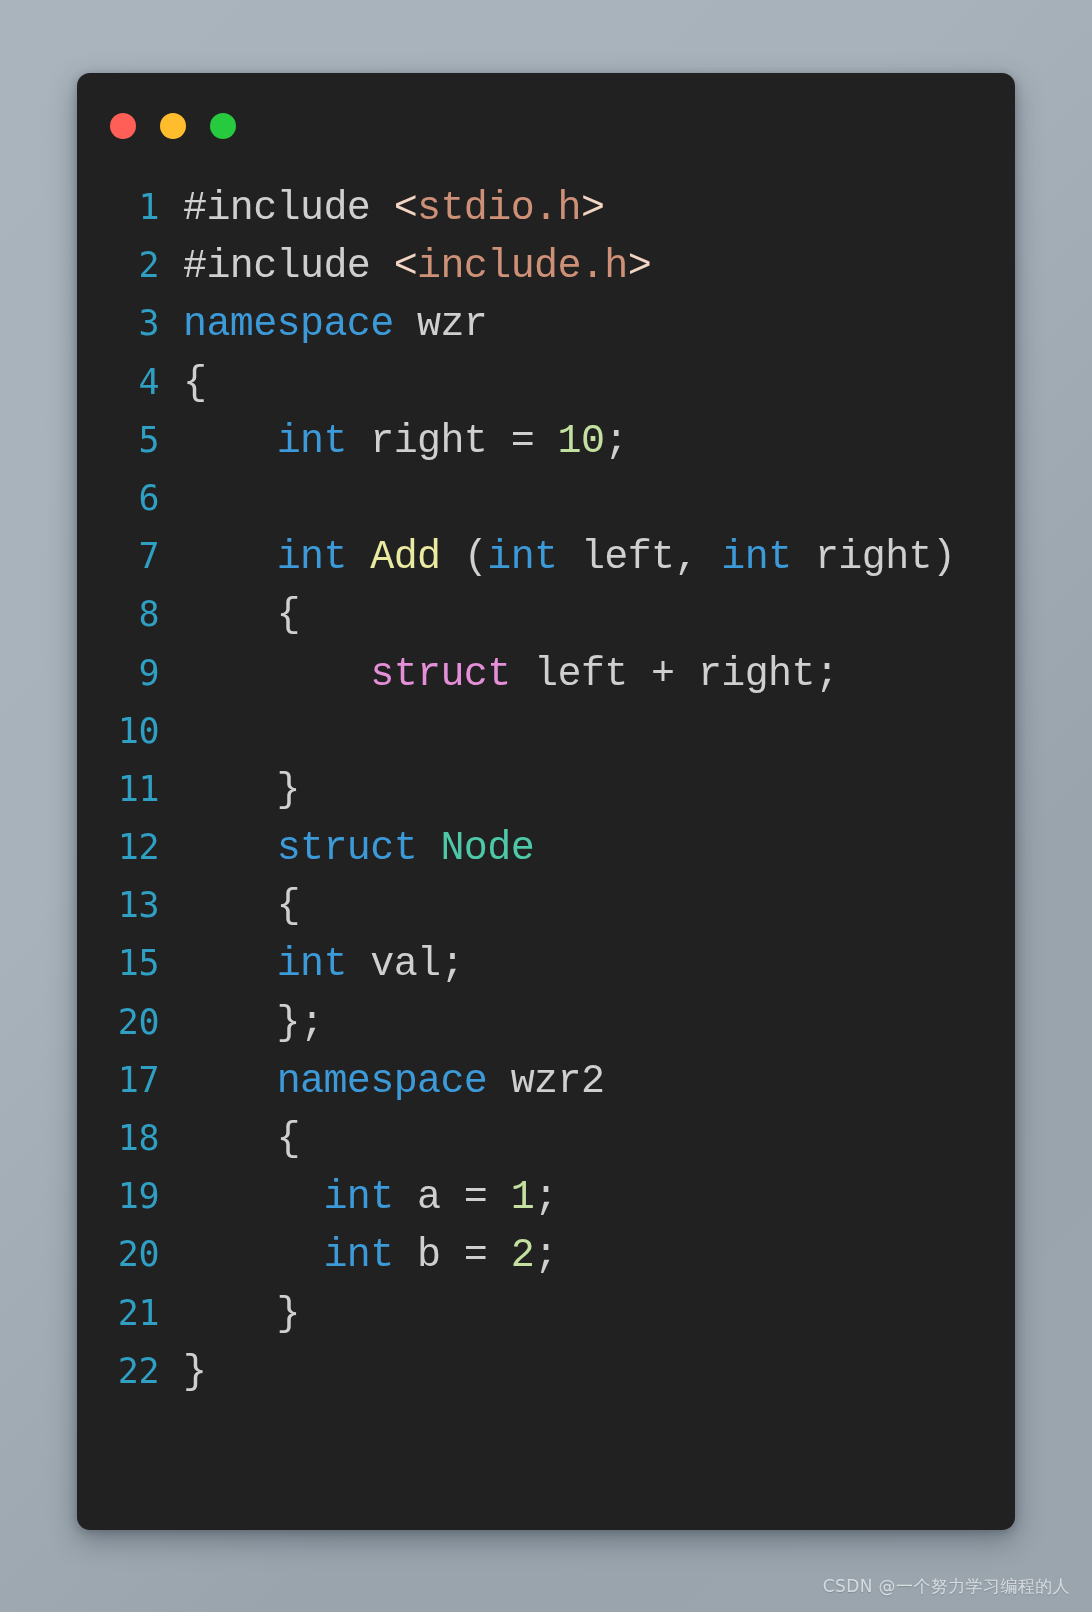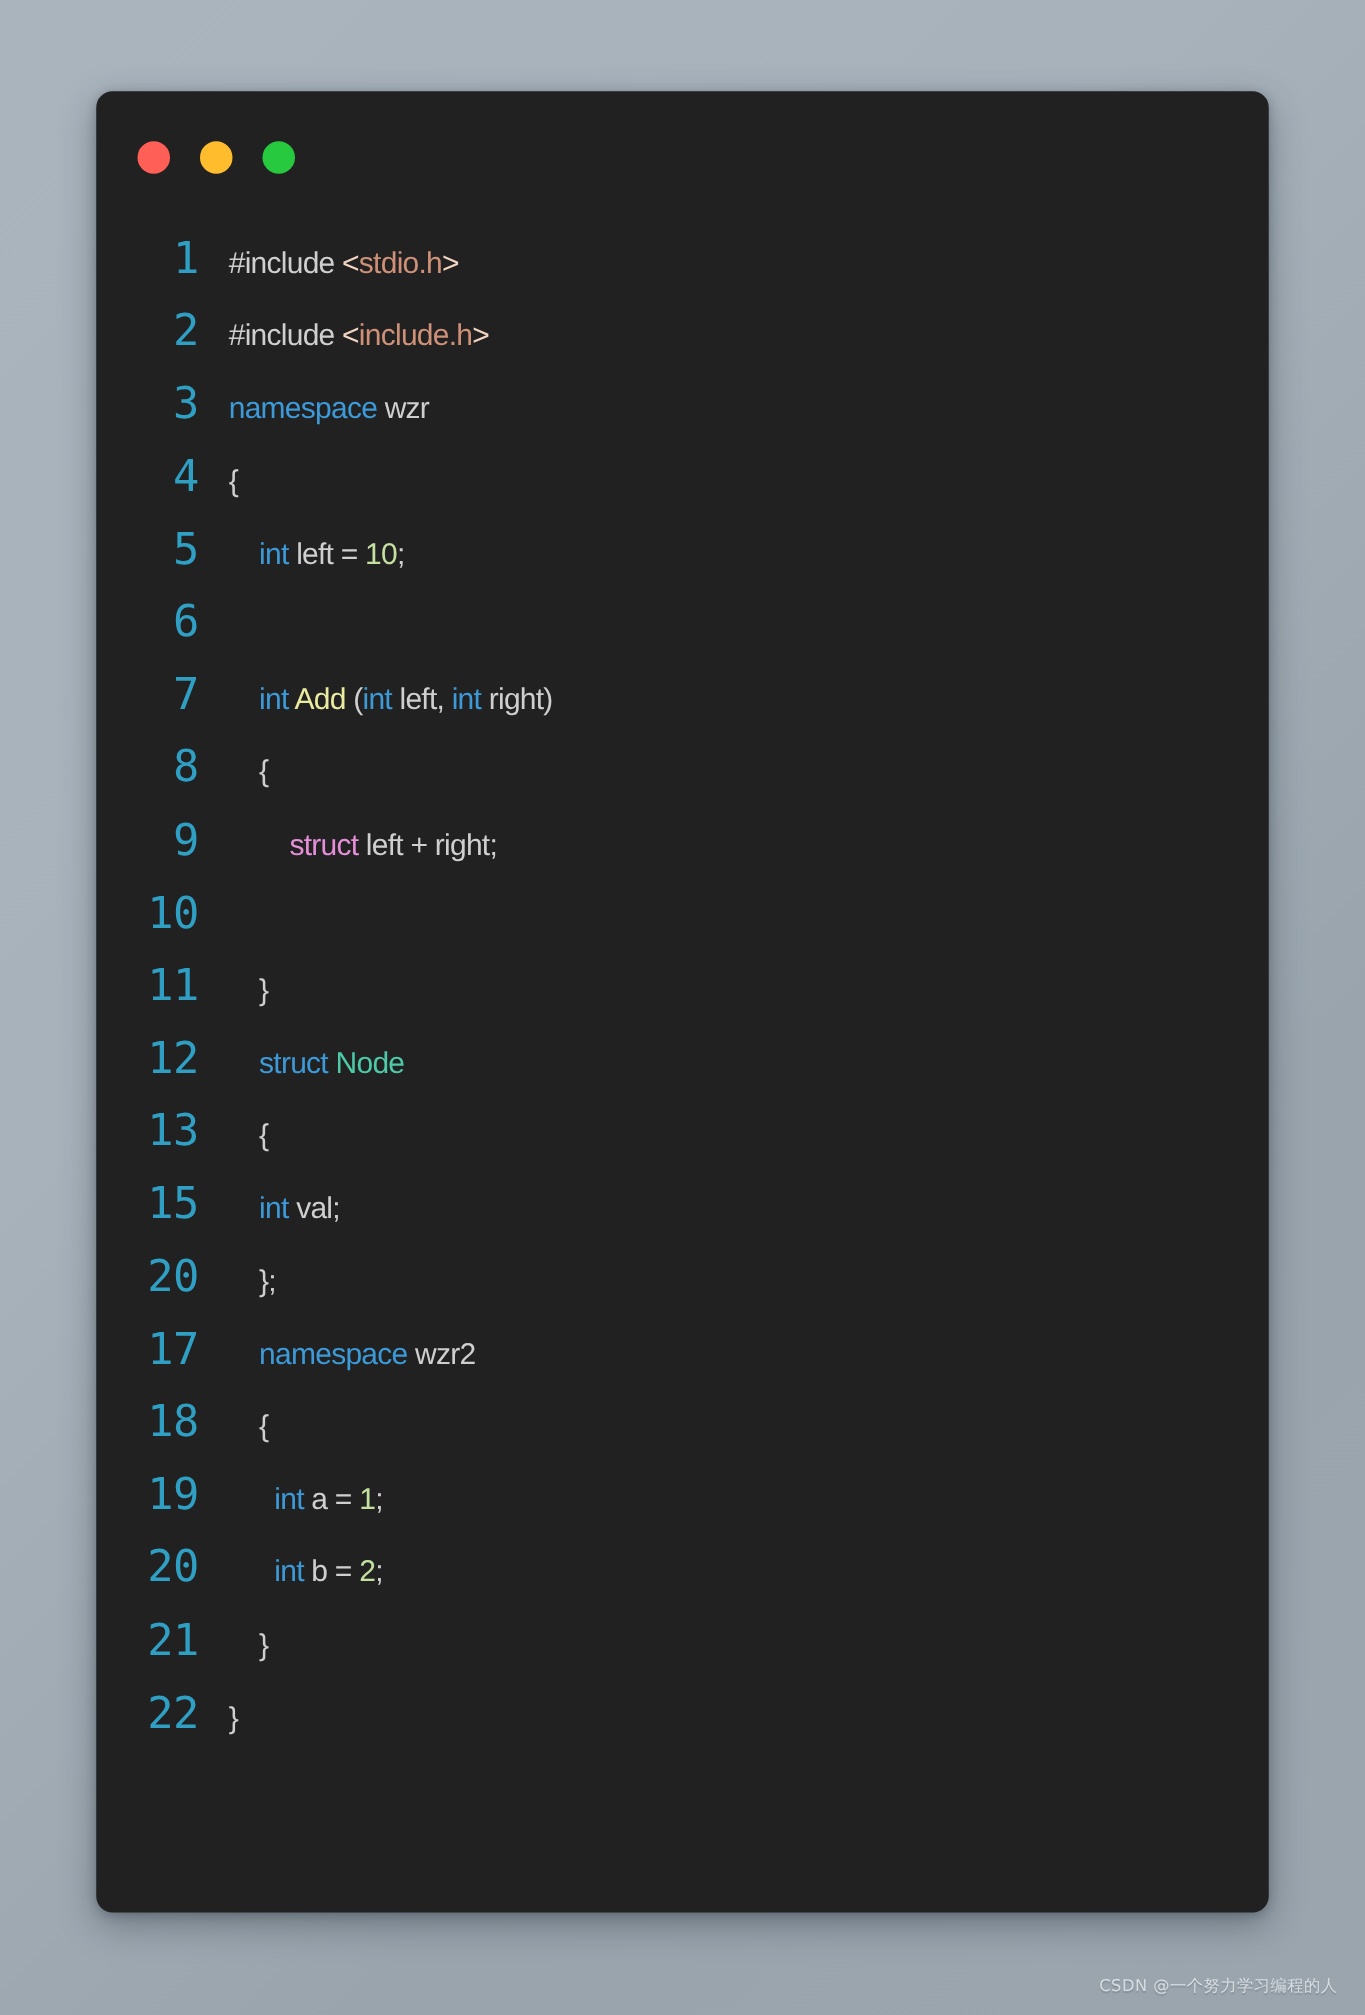--- a/index.html
+++ b/index.html
@@ -65,22 +65,22 @@
     text-align: right;
     padding-right: 0;
     color: #2f9fc4;
     font-size: 35px;
     font-family: "DejaVu Sans Mono", monospace;
     letter-spacing: -0.5px;
   }
   .code {
     flex: 1 1 auto;
     padding-left: 24px;
-    font-size: 24px;
-    font-family: Liberation Sans, sans-serif;
+    font-size: 40px;
+    font-family: Liberation Mono, monospace;
     color: #cfcfcf;
     white-space: pre;
     letter-spacing: -0.6px;
   }
 
   
   .t-plain   { color: #cfcfcf; }
   .t-kw      { color: #3d9ad8; }   
   .t-func    { color: #eaeaa0; }   
   .t-ret     { color: #e48fd8; }   
@@ -90,21 +90,21 @@
   .t-angle   { color: #f3d5c3; }   
   .t-punct   { color: #cfcfcf; }
 
   
   #watermark {
     position: absolute;
     right: 22px;
     bottom: 14px;
     color: rgba(243,245,247,0.72);
     font-family: "DejaVu Sans", sans-serif;
-    font-size: 13px;
+    font-size: 17px;
     letter-spacing: 0.4px;
     text-shadow: 0 1px 1px rgba(60,70,80,0.25);
     margin-top: 20px;
   }
 </style>
 </head>
 <body>
 
 <div id="code-card">
 
@@ -112,21 +112,21 @@
     <span class="dot" style="background: rgb(255, 95, 86);"></span>
     <span class="dot" style="background: rgb(255, 189, 46);"></span>
     <span class="dot" style="background: rgb(39, 201, 63);"></span>
   </div>
 
   <div id="code-body">
       <div class="code-line"><span class="ln">1</span><span class="code"><span class="t-plain">#include </span><span class="t-angle">&lt;</span><span class="t-str">stdio.h</span><span class="t-angle">&gt;</span></span></div>
       <div class="code-line"><span class="ln">2</span><span class="code"><span class="t-plain">#include </span><span class="t-angle">&lt;</span><span class="t-str">include.h</span><span class="t-angle">&gt;</span></span></div>
       <div class="code-line"><span class="ln">3</span><span class="code"><span class="t-kw">namespace</span><span class="t-plain"> wzr</span></span></div>
       <div class="code-line"><span class="ln">4</span><span class="code"><span class="t-punct">{</span></span></div>
-      <div class="code-line"><span class="ln">5</span><span class="code"><span class="t-plain">    </span><span class="t-kw">int</span><span class="t-plain"> left = </span><span class="t-num">10</span><span class="t-punct">;</span></span></div>
+      <div class="code-line"><span class="ln">5</span><span class="code"><span class="t-plain">    </span><span class="t-kw">int</span><span class="t-plain"> right = </span><span class="t-num">10</span><span class="t-punct">;</span></span></div>
       <div class="code-line"><span class="ln">6</span><span class="code"></span></div>
       <div class="code-line"><span class="ln">7</span><span class="code"><span class="t-plain">    </span><span class="t-kw">int</span><span class="t-plain"> </span><span class="t-func">Add</span><span class="t-punct"> (</span><span class="t-kw">int</span><span class="t-plain"> left, </span><span class="t-kw">int</span><span class="t-plain"> right)</span></span></div>
       <div class="code-line"><span class="ln">8</span><span class="code"><span class="t-punct">    {</span></span></div>
       <div class="code-line"><span class="ln">9</span><span class="code"><span class="t-plain">        </span><span class="t-ret">struct</span><span class="t-plain"> left + right;</span></span></div>
       <div class="code-line"><span class="ln">10</span><span class="code"></span></div>
       <div class="code-line"><span class="ln">11</span><span class="code"><span class="t-punct">    }</span></span></div>
       <div class="code-line"><span class="ln">12</span><span class="code"><span class="t-plain">    </span><span class="t-kw">struct</span><span class="t-plain"> </span><span class="t-type">Node</span></span></div>
       <div class="code-line"><span class="ln">13</span><span class="code"><span class="t-punct">    {</span></span></div>
       <div class="code-line"><span class="ln">15</span><span class="code"><span class="t-plain">    </span><span class="t-kw">int</span><span class="t-plain"> val;</span></span></div>
       <div class="code-line"><span class="ln">20</span><span class="code"><span class="t-punct">    };</span></span></div>

